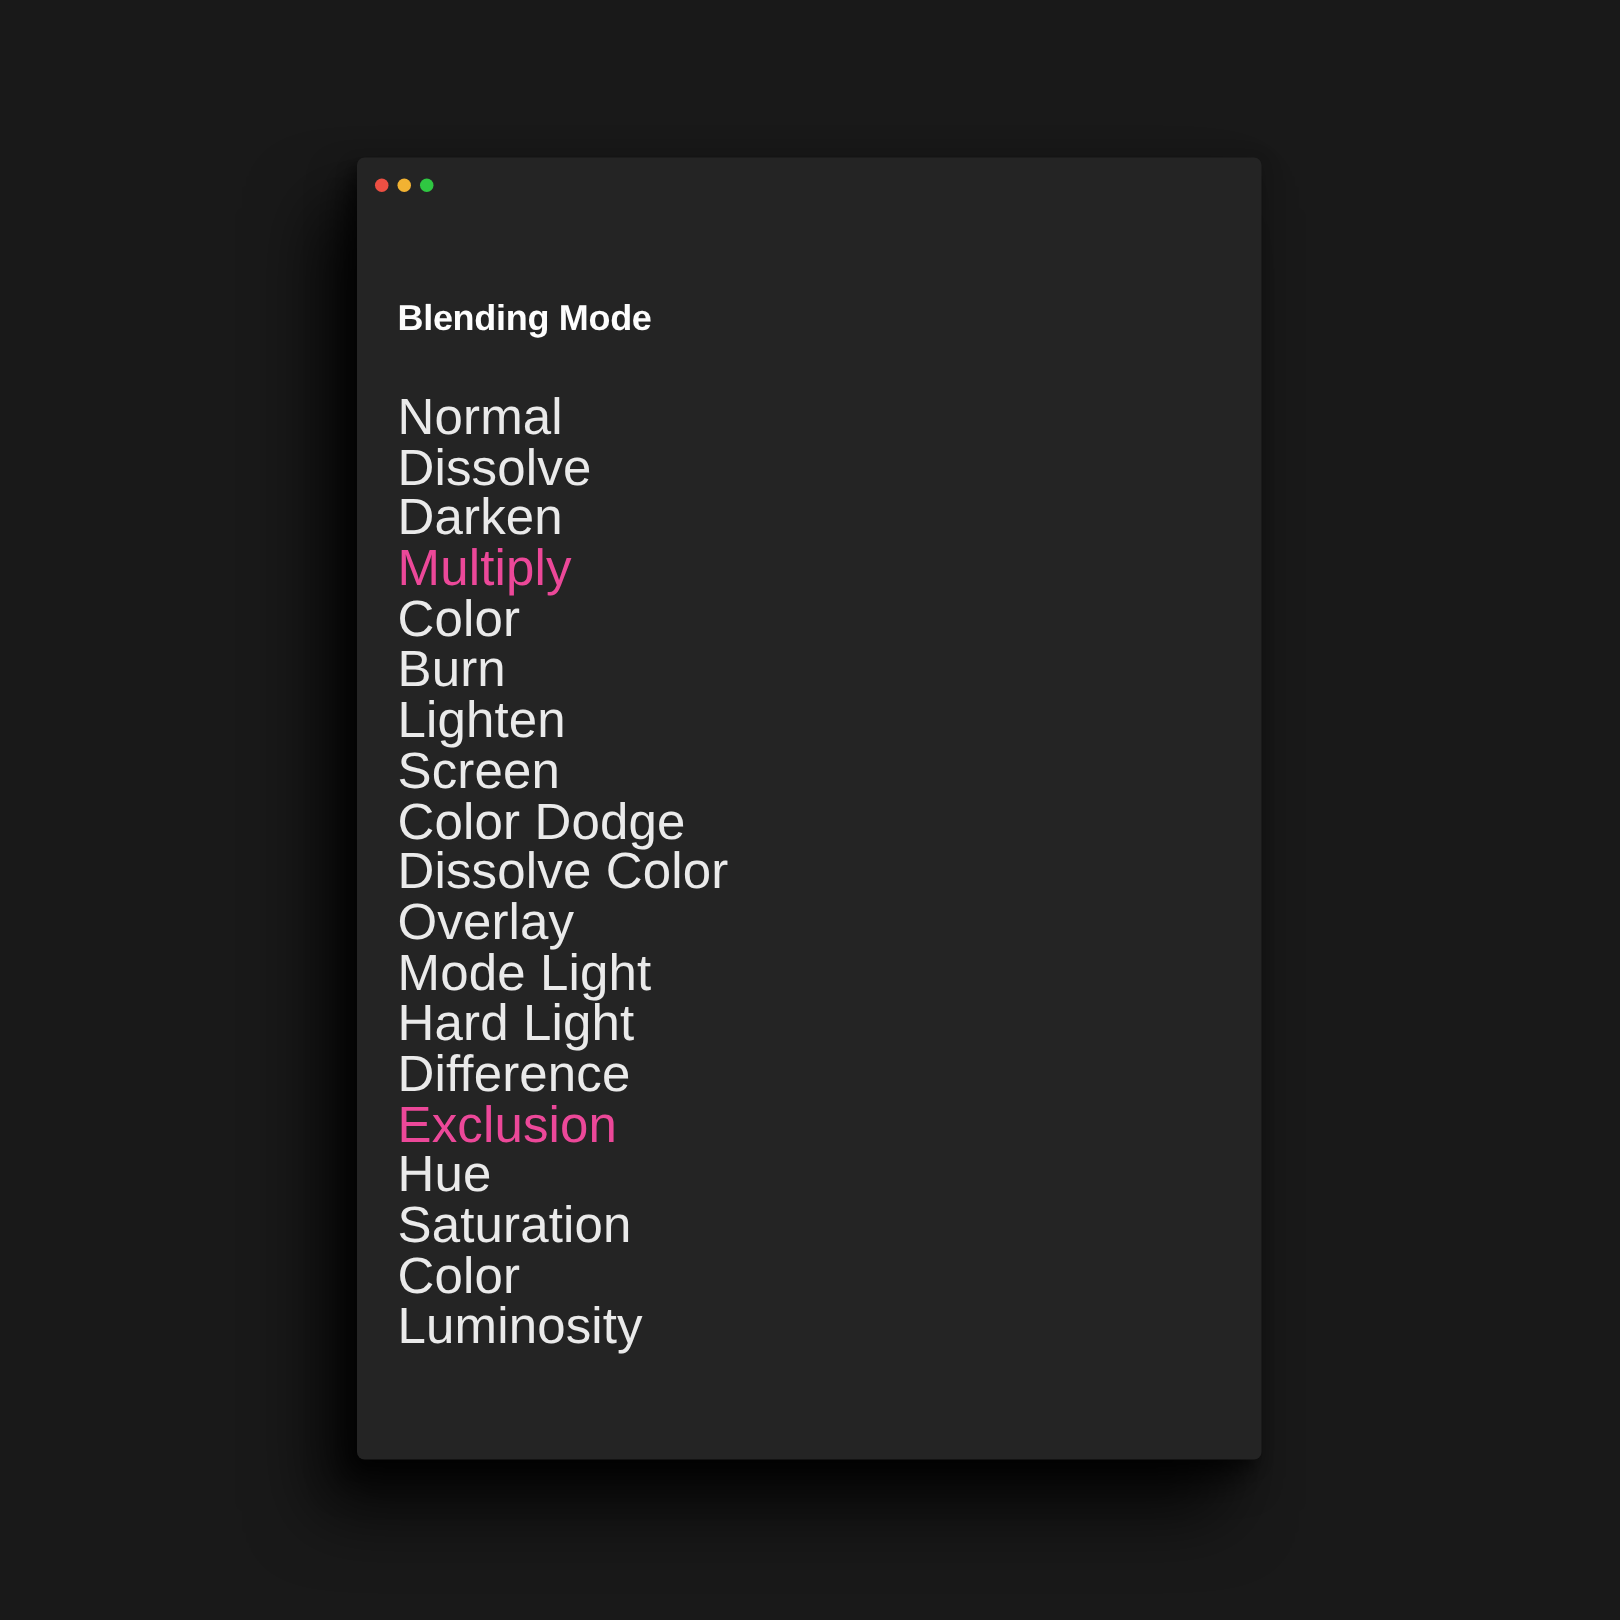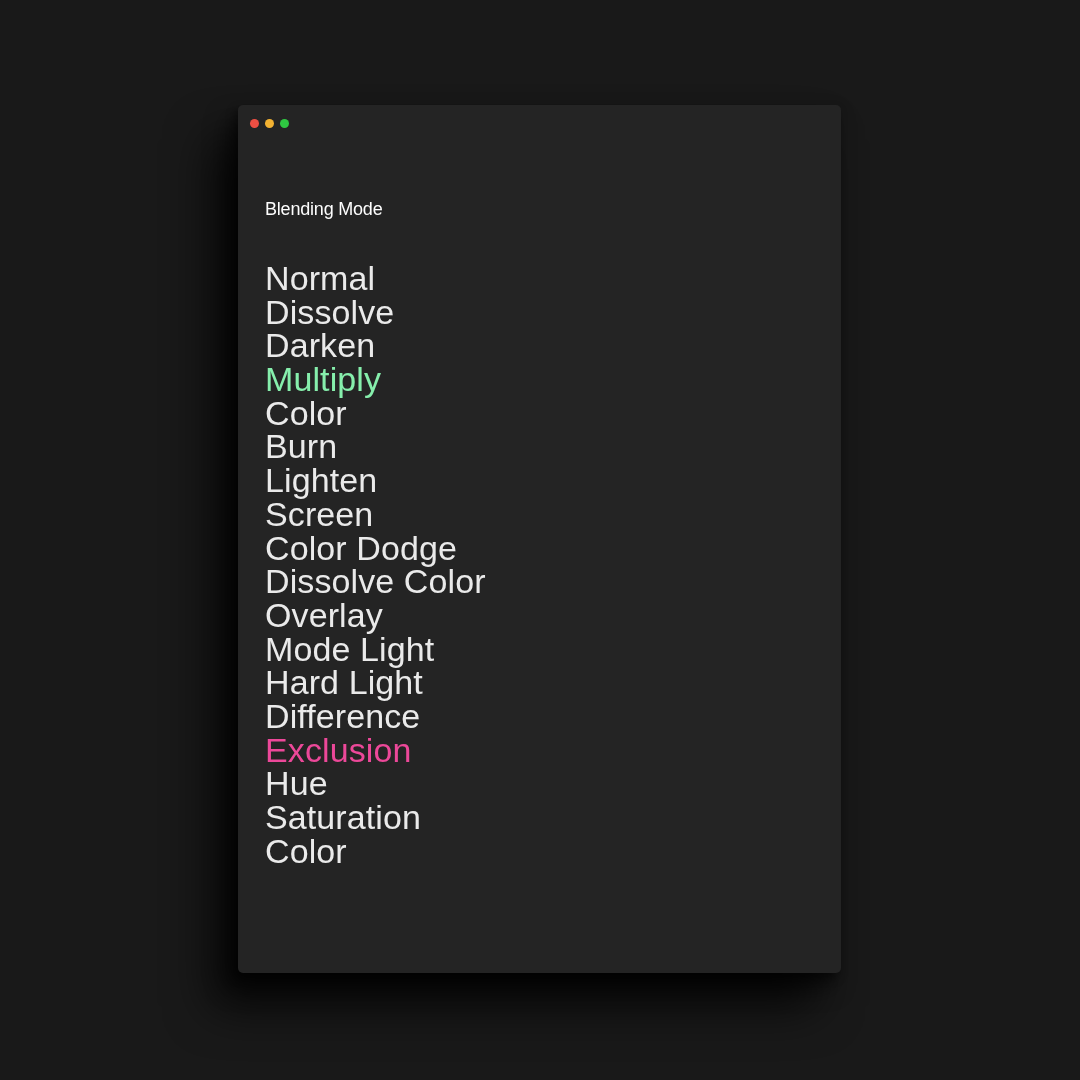--- a/index.html
+++ b/index.html
@@ -65,22 +65,22 @@
     left: 27px;
     top: 0;
     right: 0;
   }
 
   .panel-title {
     position: absolute;
     left: 0;
     top: 95px;
     margin: 0;
-    font-size: 18px;
-    font-weight: normal;
+    font-size: 24px;
+    font-weight: bold;
     letter-spacing: -0.2px;
     color: #fdfdfd;
     line-height: 1.1;
     white-space: nowrap;
   }
 
   .mode-list {
     position: absolute;
     left: 0;
     top: 157px;
@@ -115,33 +115,34 @@
     </div>
 
     <div class="content">
 
       <h1 class="panel-title" style="color: rgb(253, 253, 253);">Blending Mode</h1>
 
       <ul class="mode-list">
           <li class="mode-item" style="color: rgb(234, 234, 234);">Normal</li>
           <li class="mode-item" style="color: rgb(234, 234, 234);">Dissolve</li>
           <li class="mode-item" style="color: rgb(234, 234, 234);">Darken</li>
-          <li class="mode-item" style="color: #86efac;">Multiply</li>
+          <li class="mode-item" style="color: #ec4899;">Multiply</li>
           <li class="mode-item" style="color: rgb(234, 234, 234);">Color</li>
           <li class="mode-item" style="color: rgb(234, 234, 234);">Burn</li>
           <li class="mode-item" style="color: rgb(234, 234, 234);">Lighten</li>
           <li class="mode-item" style="color: rgb(234, 234, 234);">Screen</li>
           <li class="mode-item" style="color: rgb(234, 234, 234);">Color Dodge</li>
           <li class="mode-item" style="color: rgb(234, 234, 234);">Dissolve Color</li>
           <li class="mode-item" style="color: rgb(234, 234, 234);">Overlay</li>
           <li class="mode-item" style="color: rgb(234, 234, 234);">Mode Light</li>
           <li class="mode-item" style="color: rgb(234, 234, 234);">Hard Light</li>
           <li class="mode-item" style="color: rgb(234, 234, 234);">Difference</li>
           <li class="mode-item" style="color: #ec4899;">Exclusion</li>
           <li class="mode-item" style="color: rgb(234, 234, 234);">Hue</li>
           <li class="mode-item" style="color: rgb(234, 234, 234);">Saturation</li>
           <li class="mode-item" style="color: rgb(234, 234, 234);">Color</li>
+          <li class="mode-item" style="color: rgb(234, 234, 234);">Luminosity</li>
         </ul>
 
     </div>
   </div>
 
 </div>
 
 </body></html>

